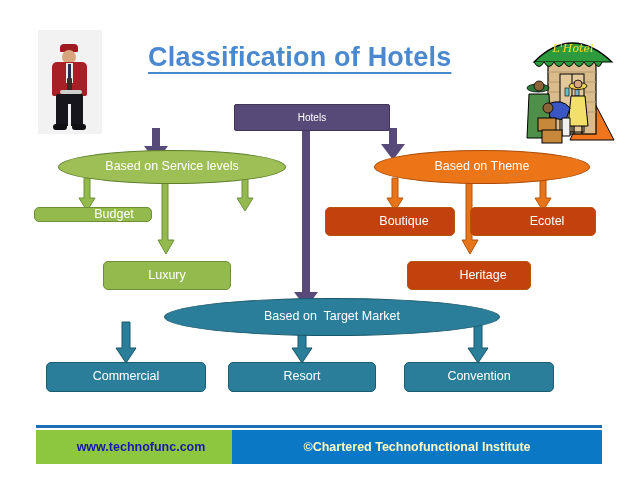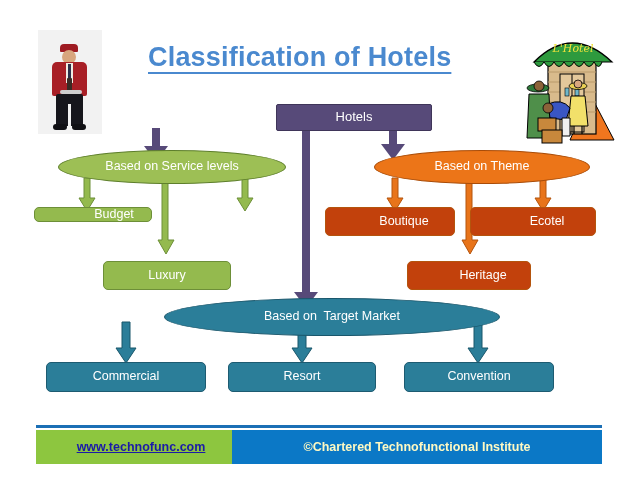--- a/index.html
+++ b/index.html
@@ -31,21 +31,21 @@
     color:#ffffff;
     font-size:12.5px;
     text-align:center;
     box-sizing:border-box;
     line-height:1.1;
     white-space:pre;
   }
   .rect{border-radius:5px;border:1px solid rgba(0,0,0,.25);}
   .ellipse{border-radius:50%;border:1px solid rgba(0,0,0,.35);}
 
-  .root{background:#574a79;border:1px solid #3f3559;border-radius:2px;font-size:13px;margin-left:42px;}
+  .root{background:#574a79;border:1px solid #3f3559;border-radius:2px;font-size:10px;}
   .green{background:#94ba4e;border-color:#6d8f38;}
   .greenE{background:#9dbf55;border-color:#5e7f2c;}
   .orange{background:#c2410c;border-color:#b4540d;padding-left:28px;}
   .orangeE{background:#ec7518;border-color:#a94c08;}
   .teal{background:#2b7e99;border-color:#1d5b71;}
   .tealE{background:#2b7e99;border-color:#19566b;}
 
   
   #wires{position:absolute;left:0;top:0;width:638px;height:493px;}
 
@@ -176,20 +176,20 @@
   <div class="node rect teal" style="left:46px;top:362px;width:160px;height:30px;">Commercial</div>
 
   <div class="node rect teal" style="left:228px;top:362px;width:148px;height:30px;">Resort</div>
 
   <div class="node rect teal" style="left:404px;top:362px;width:150px;height:30px;">Convention</div>
 
   <div style="position:absolute;left:36px;top:425px;width:566px;height:3px;background:#1b6fb5;"></div>
 
   <div style="position:absolute;left:36px;top:430px;width:566px;height:34px;display:flex;">
     <div style="width:196px;background:#8dc63f;display:flex;align-items:center;justify-content:center;">
-      <span style="color:#1a1aa8;font-size:12.5px;font-weight:bold;text-decoration:underline;margin-left:14px;">www.technofunc.com</span>
+      <span style="color:#1a1aa8;font-size:12.5px;font-weight:bold;margin-left:14px;">www.technofunc.com</span>
     </div>
     <div style="flex:1;background:#0b78c6;display:flex;align-items:center;justify-content:center;">
       <span style="color:#fef9c3;font-size:12.5px;font-weight:bold;">©Chartered Technofunctional Institute</span>
     </div>
   </div>
 
 </div>
 
 </body></html>

